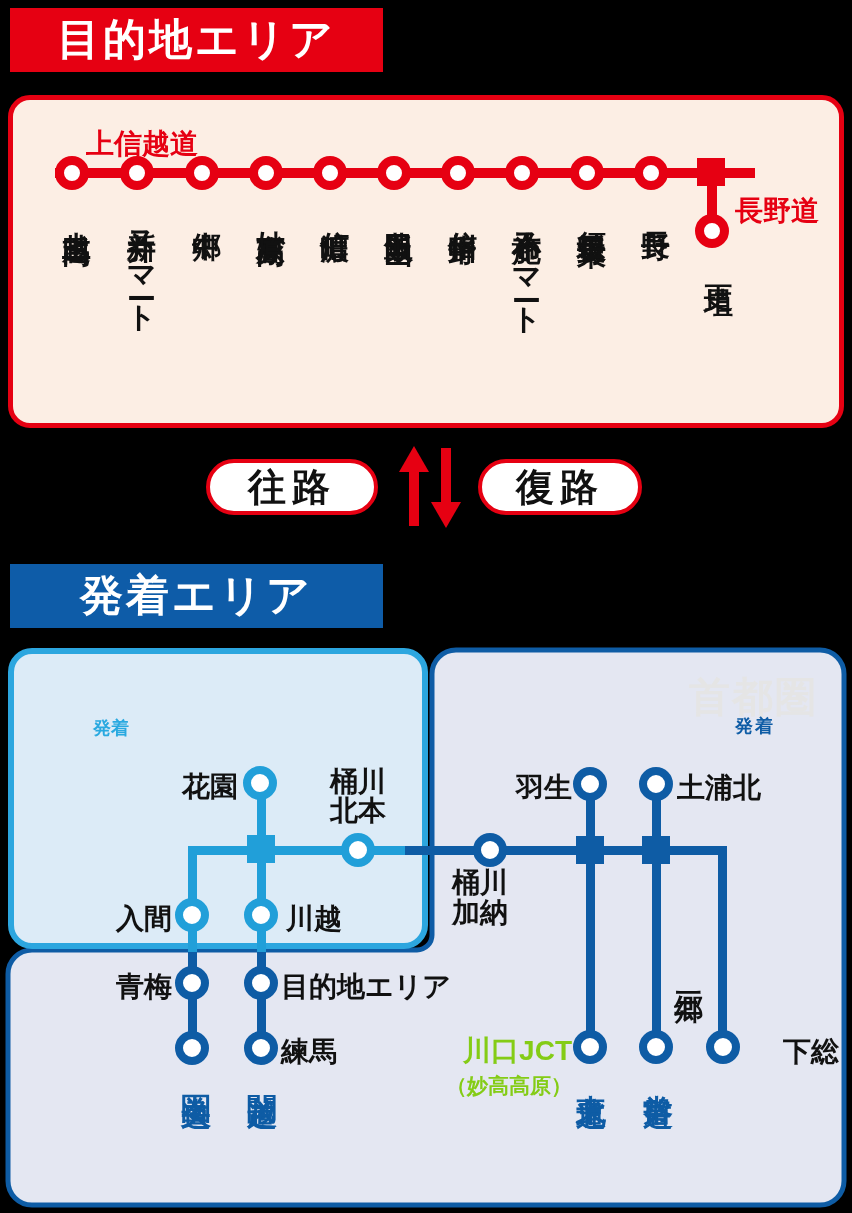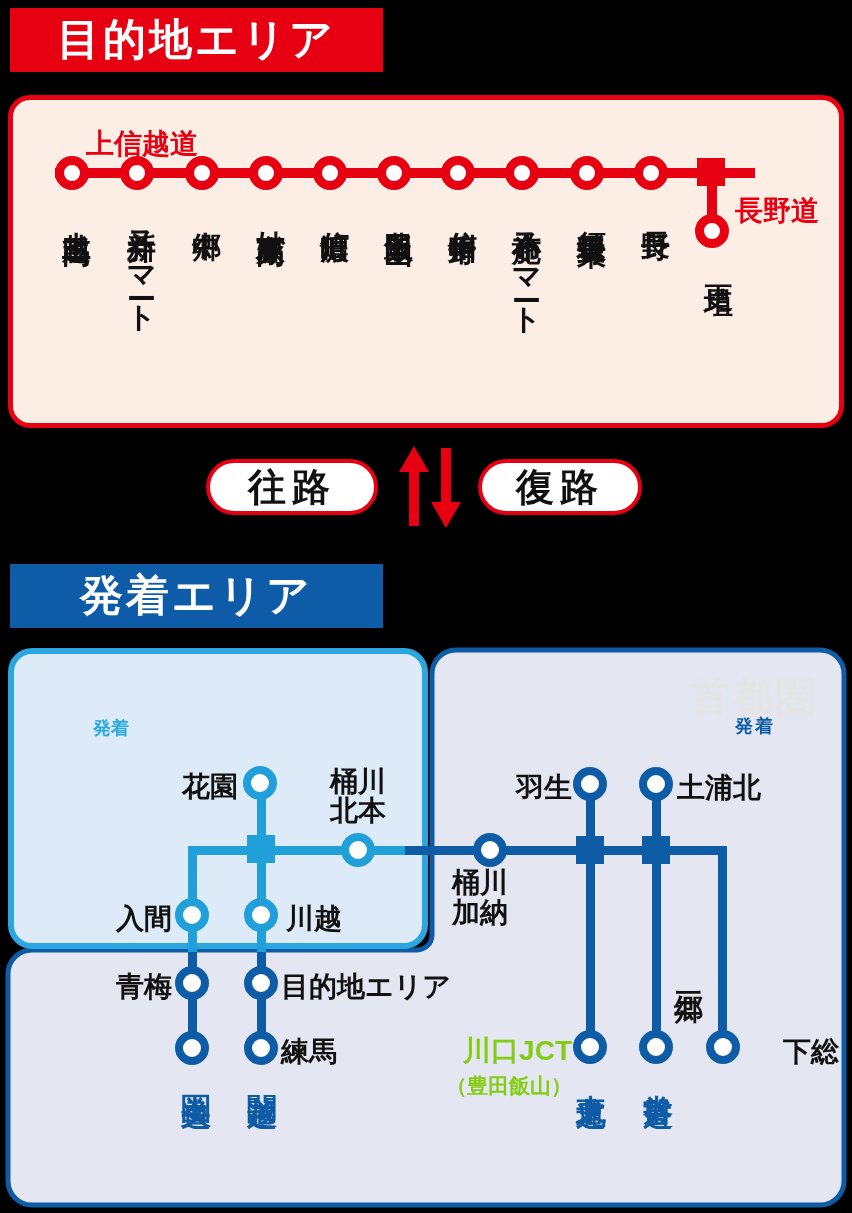--- a/index.html
+++ b/index.html
@@ -140,21 +140,21 @@
     <div>桶川</div>
     <div>加納</div>
   </div>
 
   <div class="hlabel" style="left:108px;top:968px;width:64px;text-align:right;">青梅</div>
   <div class="hlabel" style="left:281px;top:968px;">目的地エリア</div>
   <div class="hlabel" style="left:281px;top:1033px;">練馬</div>
 
   <div class="abs" style="left:436px;top:1032px;width:136px;text-align:right;color:#84cc16;font-weight:900;">
     <div style="font-size:28px;">川口JCT</div>
-    <div style="font-size:21px;margin-top:2px;">（豊田飯山）</div>
+    <div style="font-size:21px;margin-top:2px;">（妙高高原）</div>
   </div>
   <div class="vtext" style="left:668px;top:968px;width:36px;letter-spacing:4px;">三郷</div>
   <div class="hlabel" style="left:783px;top:1033px;">下総</div>
 
   <div class="roadlabel" style="left:177px;top:1070px;width:36px;">圏央道</div>
   <div class="roadlabel" style="left:243px;top:1070px;width:36px;">関越道</div>
   <div class="roadlabel" style="left:572px;top:1070px;width:36px;">東北道</div>
   <div class="roadlabel" style="left:639px;top:1070px;width:36px;">常磐道</div>
 
 </div>

